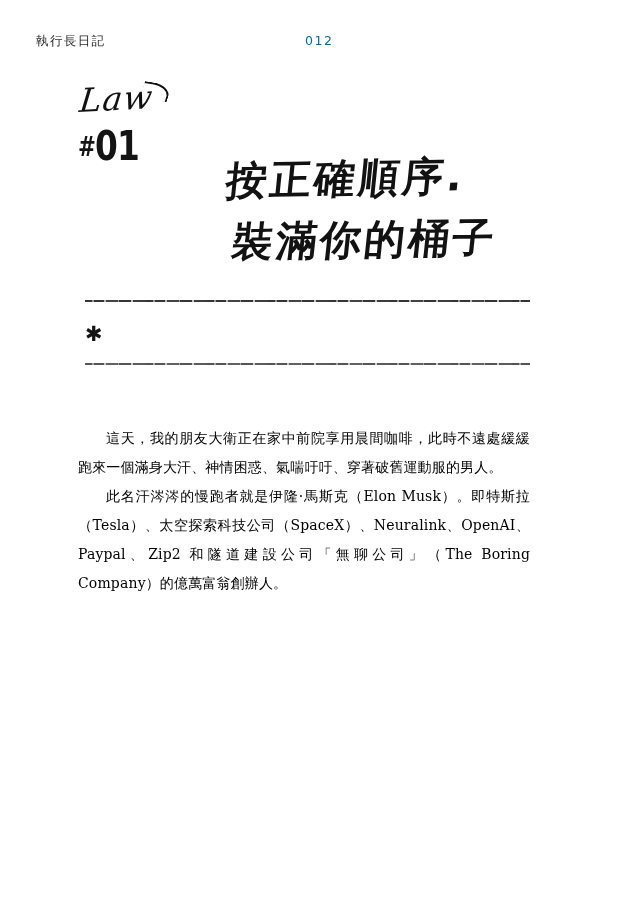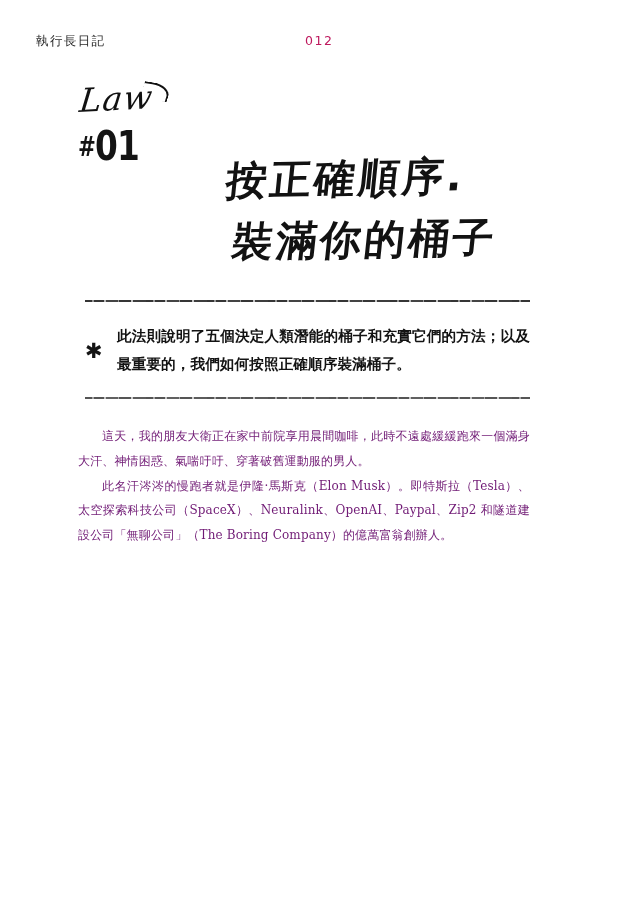--- a/index.html
+++ b/index.html
@@ -41,21 +41,21 @@
     color: #2b2b2b;
     white-space: nowrap;
   }
   .running-head .folio {
     position: absolute;
     left: 305px;
     top: 0;
     font-family: "DejaVu Sans", "Liberation Sans", sans-serif;
     font-size: 12.5px;
     letter-spacing: 1.6px;
-    color: #be185d;
+    color: #0369a1;
   }
 
   
   .law-block {
     position: absolute;
     left: 78px;
     top: 84px;
   }
   .law-word {
     font-family: "DejaVu Serif", "Liberation Serif", serif;
@@ -180,23 +180,23 @@
   
   .body-copy {
     position: absolute;
     left: 78px;
     top: 424px;
     width: 452px;
   }
   .body-copy p {
     margin: 0;
     font-family: "DejaVu Serif", "Liberation Serif", serif;
-    font-size: 12px;
+    font-size: 14px;
     line-height: 2.07;
-    color: #701a75;
+    color: #000000;
     text-align: justify;
     text-indent: 2em;
     letter-spacing: 0.15px;
   }
 </style>
 </head>
 <body>
 
 <div class="page">
 
@@ -214,21 +214,20 @@
 
   <div class="chapter-title">
     <div class="hw-line hw-line-1">按正確順序.</div>
     <div class="hw-line hw-line-2">裝滿你的桶子</div>
   </div>
 
   <div class="callout">
     <div class="rule"></div>
     <div class="callout-body">
       <div class="callout-mark">✱</div>
-      <div class="callout-text">此法則說明了五個決定人類潛能的桶子和充實它們的方法；以及最重要的，我們如何按照正確順序裝滿桶子。</div>
     </div>
     <div class="rule thin"></div>
   </div>
 
   <div class="body-copy">
     <p>這天，我的朋友大衛正在家中前院享用晨間咖啡，此時不遠處緩緩跑來一個滿身大汗、神情困惑、氣喘吁吁、穿著破舊運動服的男人。</p>
     <p>此名汗涔涔的慢跑者就是伊隆·馬斯克（Elon Musk）。即特斯拉（Tesla）、太空探索科技公司（SpaceX）、Neuralink、OpenAI、Paypal、Zip2 和隧道建設公司「無聊公司」（The Boring Company）的億萬富翁創辦人。</p>
   </div>
 
 </div>

